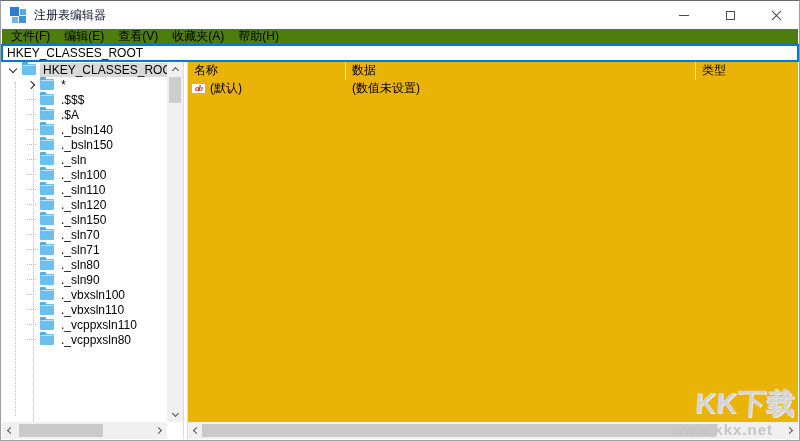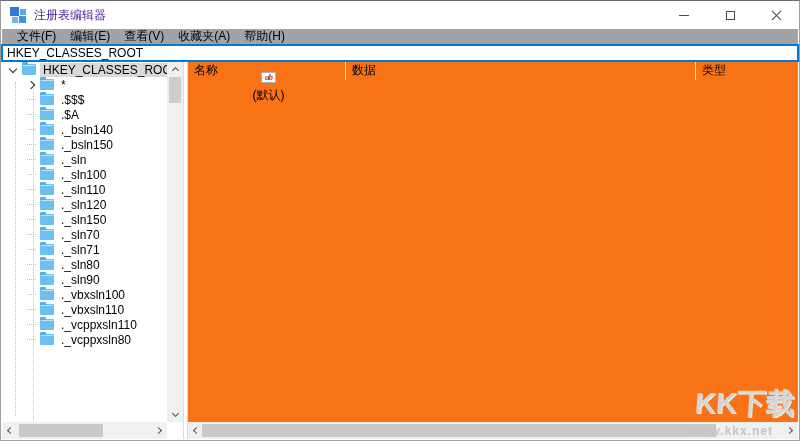--- a/index.html
+++ b/index.html
@@ -10,44 +10,44 @@
   }
   .window { position:absolute; inset:0; border:1px solid #9f9f9f; border-top-color:#6a6a6a; background:#fff; }
 
   
   .titlebar { position:absolute; top:0; left:0; right:0; height:28px; background:#fff; display:flex; align-items:center; }
   .app-icon { width:16px; height:16px; margin:0 8px 0 9px; position:relative; flex:none; }
   .app-icon .c1 { position:absolute; left:0; top:0; width:9px; height:9px; background:#2f7bd3; }
   .app-icon .c2 { position:absolute; left:10px; top:2px; width:6px; height:6px; background:#5aa7e8; }
   .app-icon .c3 { position:absolute; left:2px; top:10px; width:6px; height:6px; background:#6fb6ef; }
   .app-icon .c4 { position:absolute; left:9px; top:9px; width:7px; height:7px; background:#3f93dd; }
-  .title-text { font-size:12px; color:#4c1d95; }
+  .title-text { font-size:12px; color:#0f172a; }
   .win-controls { position:absolute; right:0; top:0; height:28px; display:flex; }
   .win-btn { width:46px; height:28px; display:flex; align-items:center; justify-content:center; }
   .glyph-min { width:10px; height:1px; background:#4a4a4a; }
   .glyph-max { width:9px; height:9px; border:1px solid #4a4a4a; background:transparent; }
   .glyph-close { position:relative; width:11px; height:11px; }
   .glyph-close::before, .glyph-close::after { content:""; position:absolute; left:-1px; top:5px; width:13px; height:1px; background:#4a4a4a; }
   .glyph-close::before { transform:rotate(45deg); }
   .glyph-close::after  { transform:rotate(-45deg); }
 
   
-  .menubar { position:absolute; top:28px; left:1px; right:1px; height:15px; display:flex; align-items:center; background:#a3a3a3; padding-left:8px; }
+  .menubar { position:absolute; top:28px; left:1px; right:1px; height:15px; display:flex; align-items:center; background:#4d7c0f; padding-left:2px; }
   .menu-item { padding:0 7px; height:15px; line-height:15px; white-space:nowrap; }
 
   
   .addressbar { position:absolute; top:43px; left:0; right:0; height:18px; border:2px solid #0079d8; background:#fff; }
   .addressbar input { width:100%; height:100%; border:0; outline:0; font:12px "Liberation Sans","DejaVu Sans",sans-serif; padding:0 4px; color:#000; background:#fff; }
 
   
   .tree-panel   { position:absolute; top:61px; left:1px; width:165px; bottom:18px; background:#fff; overflow:hidden; }
   .tree-vscroll { position:absolute; top:61px; left:166px; width:16px; bottom:18px; background:#f0f0f0; }
   .tree-hscroll { position:absolute; left:1px; width:165px; height:17px; bottom:1px; background:#f0f0f0; }
   .splitter     { position:absolute; top:61px; left:182px; width:5px; bottom:1px; background:#fff; border-left:1px solid #dcdcdc; border-right:1px solid #dcdcdc; }
-  .right-panel  { position:absolute; top:61px; left:187px; right:1px; bottom:18px; background:#f97316; overflow:hidden; }
+  .right-panel  { position:absolute; top:61px; left:187px; right:1px; bottom:18px; background:#eab308; overflow:hidden; }
   .right-hscroll{ position:absolute; left:187px; right:1px; height:17px; bottom:1px; background:#f0f0f0; }
 
   
   .guide { position:absolute; width:0; border-left:1px dotted #bdbdbd; }
   .guide-root  { left:13px; top:20px; bottom:6px; }
   .guide-child { left:31px; top:20px; height:343px; }
   .tree-row { display:flex; align-items:center; height:15px; white-space:nowrap; position:relative; }
   .tree-row .slot { width:14px; height:15px; flex:none; display:flex; align-items:center; justify-content:center; }
   .tree-row.d0 { padding-left:4px; }
   .tree-row.d1 { padding-left:22px; }
@@ -77,30 +77,30 @@
   .right-hthumb { position:absolute; top:2px; bottom:2px; left:14px; width:514px; background:#c9c9c9; }
 
   
   .list-header { display:flex; height:18px; align-items:center; }
   .hcol { height:18px; line-height:17px; padding-left:6px; border-right:1px solid #e5e5e5; overflow:hidden; white-space:nowrap; }
   .hcol:last-child { border-right:0; }
   .col-name { width:158px; flex:none; }
   .col-type { width:102px; flex:none; }
   .col-data { flex:1; }
   .list-row { display:flex; height:16px; align-items:center; }
-  .cell { padding-left:6px; overflow:hidden; white-space:nowrap;flex-direction:column; }
+  .cell { padding-left:6px; overflow:hidden; white-space:nowrap; }
   .name-cell { display:flex; align-items:center; gap:4px; padding-left:3px; }
   .ab-icon { width:15px; height:11px; flex:none; border:1px solid #9eb4cd; background:#fdfdfd; color:#c23b22;
              font:italic bold 9px/9px "Liberation Serif","DejaVu Serif",serif; text-align:center; letter-spacing:-1px; }
 
   
   .wm-title { position:absolute; right:4px; bottom:16px; font-size:29px; font-weight:bold; color:#d5d5d5;
               letter-spacing:0px; transform:skewX(-4deg); z-index:5;
               text-shadow:1px 1px 0 #efefef; white-space:nowrap; }
-  .wm-url   { position:absolute; right:26px; bottom:2px; font-size:12px; font-weight:bold; color:#c4c4c4; z-index:6; letter-spacing:1px; }
+  .wm-url   { position:absolute; right:26px; bottom:2px; font-size:15px; font-weight:bold; color:#c4c4c4; z-index:6; letter-spacing:1px; }
 </style>
 </head>
 <body>
 
 <div class="window">
 
   <div class="titlebar">
     <div class="app-icon">
       <div class="c1"></div>
         <div class="c2"></div>
@@ -298,20 +298,21 @@
         <div class="hcol col-name">名称</div>
         <div class="hcol col-data">数据</div>
         <div class="hcol col-type">类型</div>
       </div>
     <div id="listrows">
         <div class="list-row">
           <div class="cell name-cell col-name">
             <div class="ab-icon">ab</div>
             <span>(默认)</span>
           </div>
+          <div class="cell col-data">(数值未设置)</div>
         </div>
       </div>
   </div>
 
   <div class="right-hscroll">
     <div class="sb-btn h-left">
         <div class="sb-chev left"></div>
       </div>
     <div class="right-hthumb"></div>
     <div class="sb-btn h-right">

